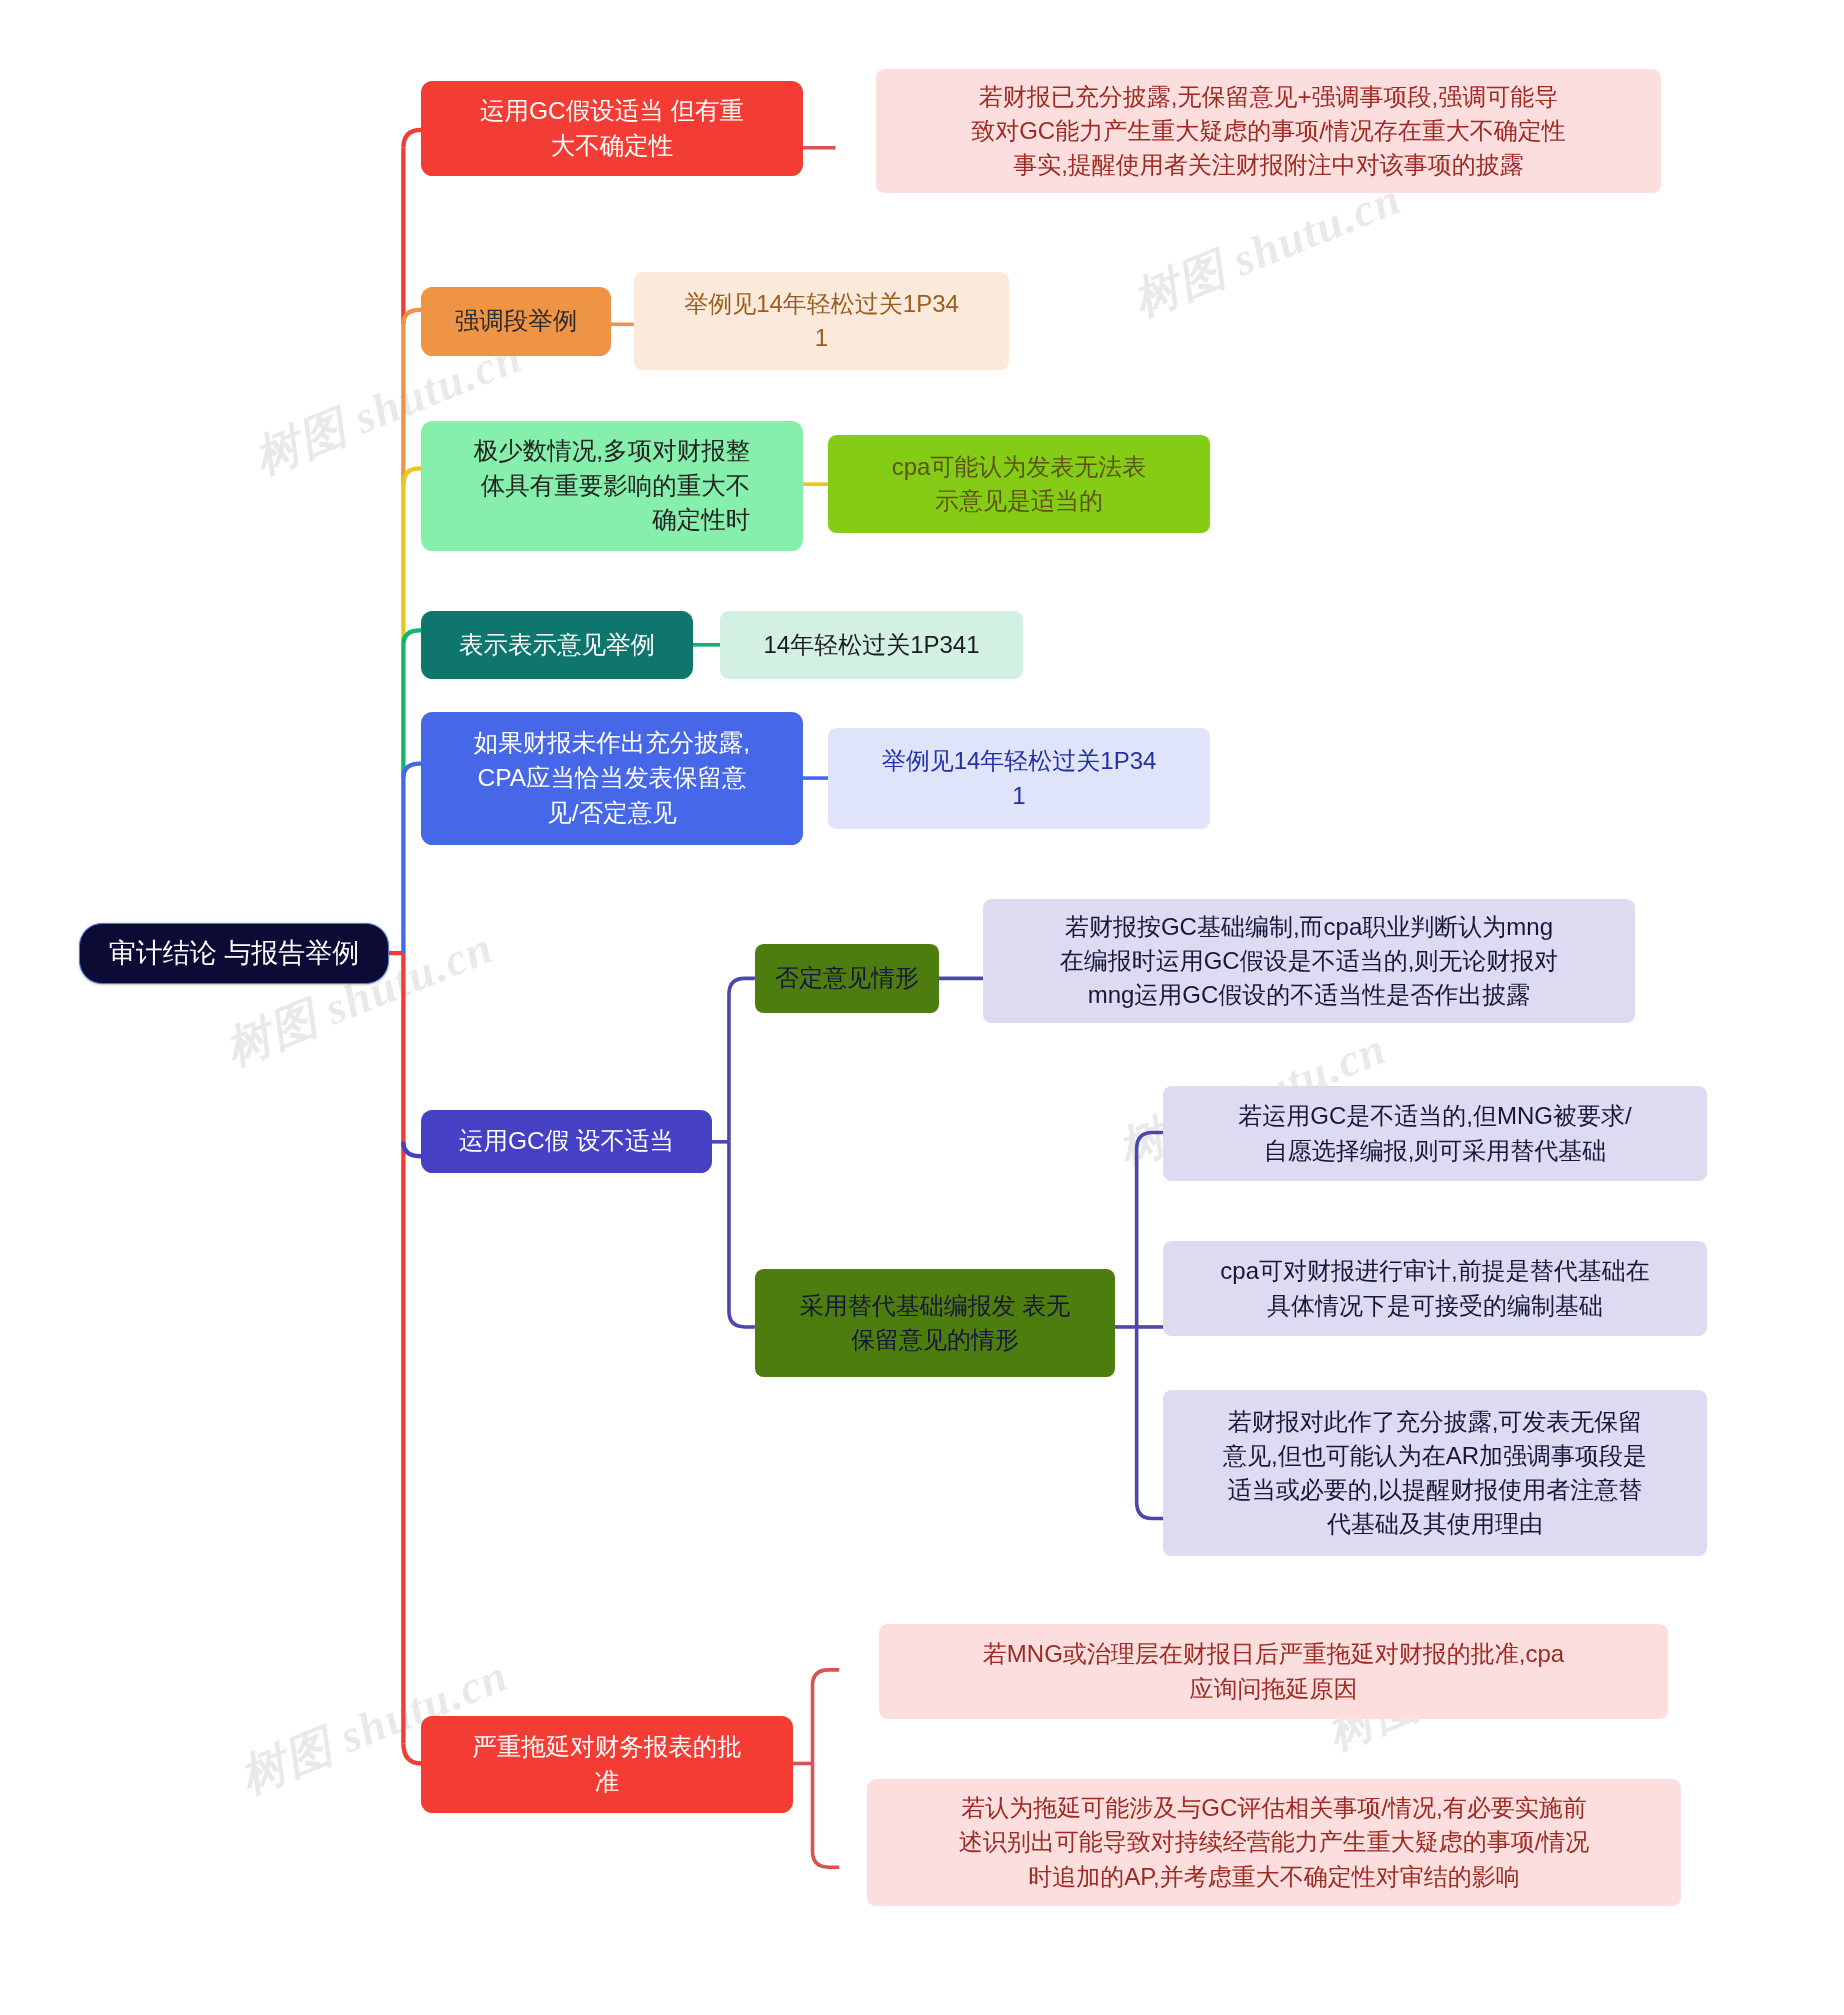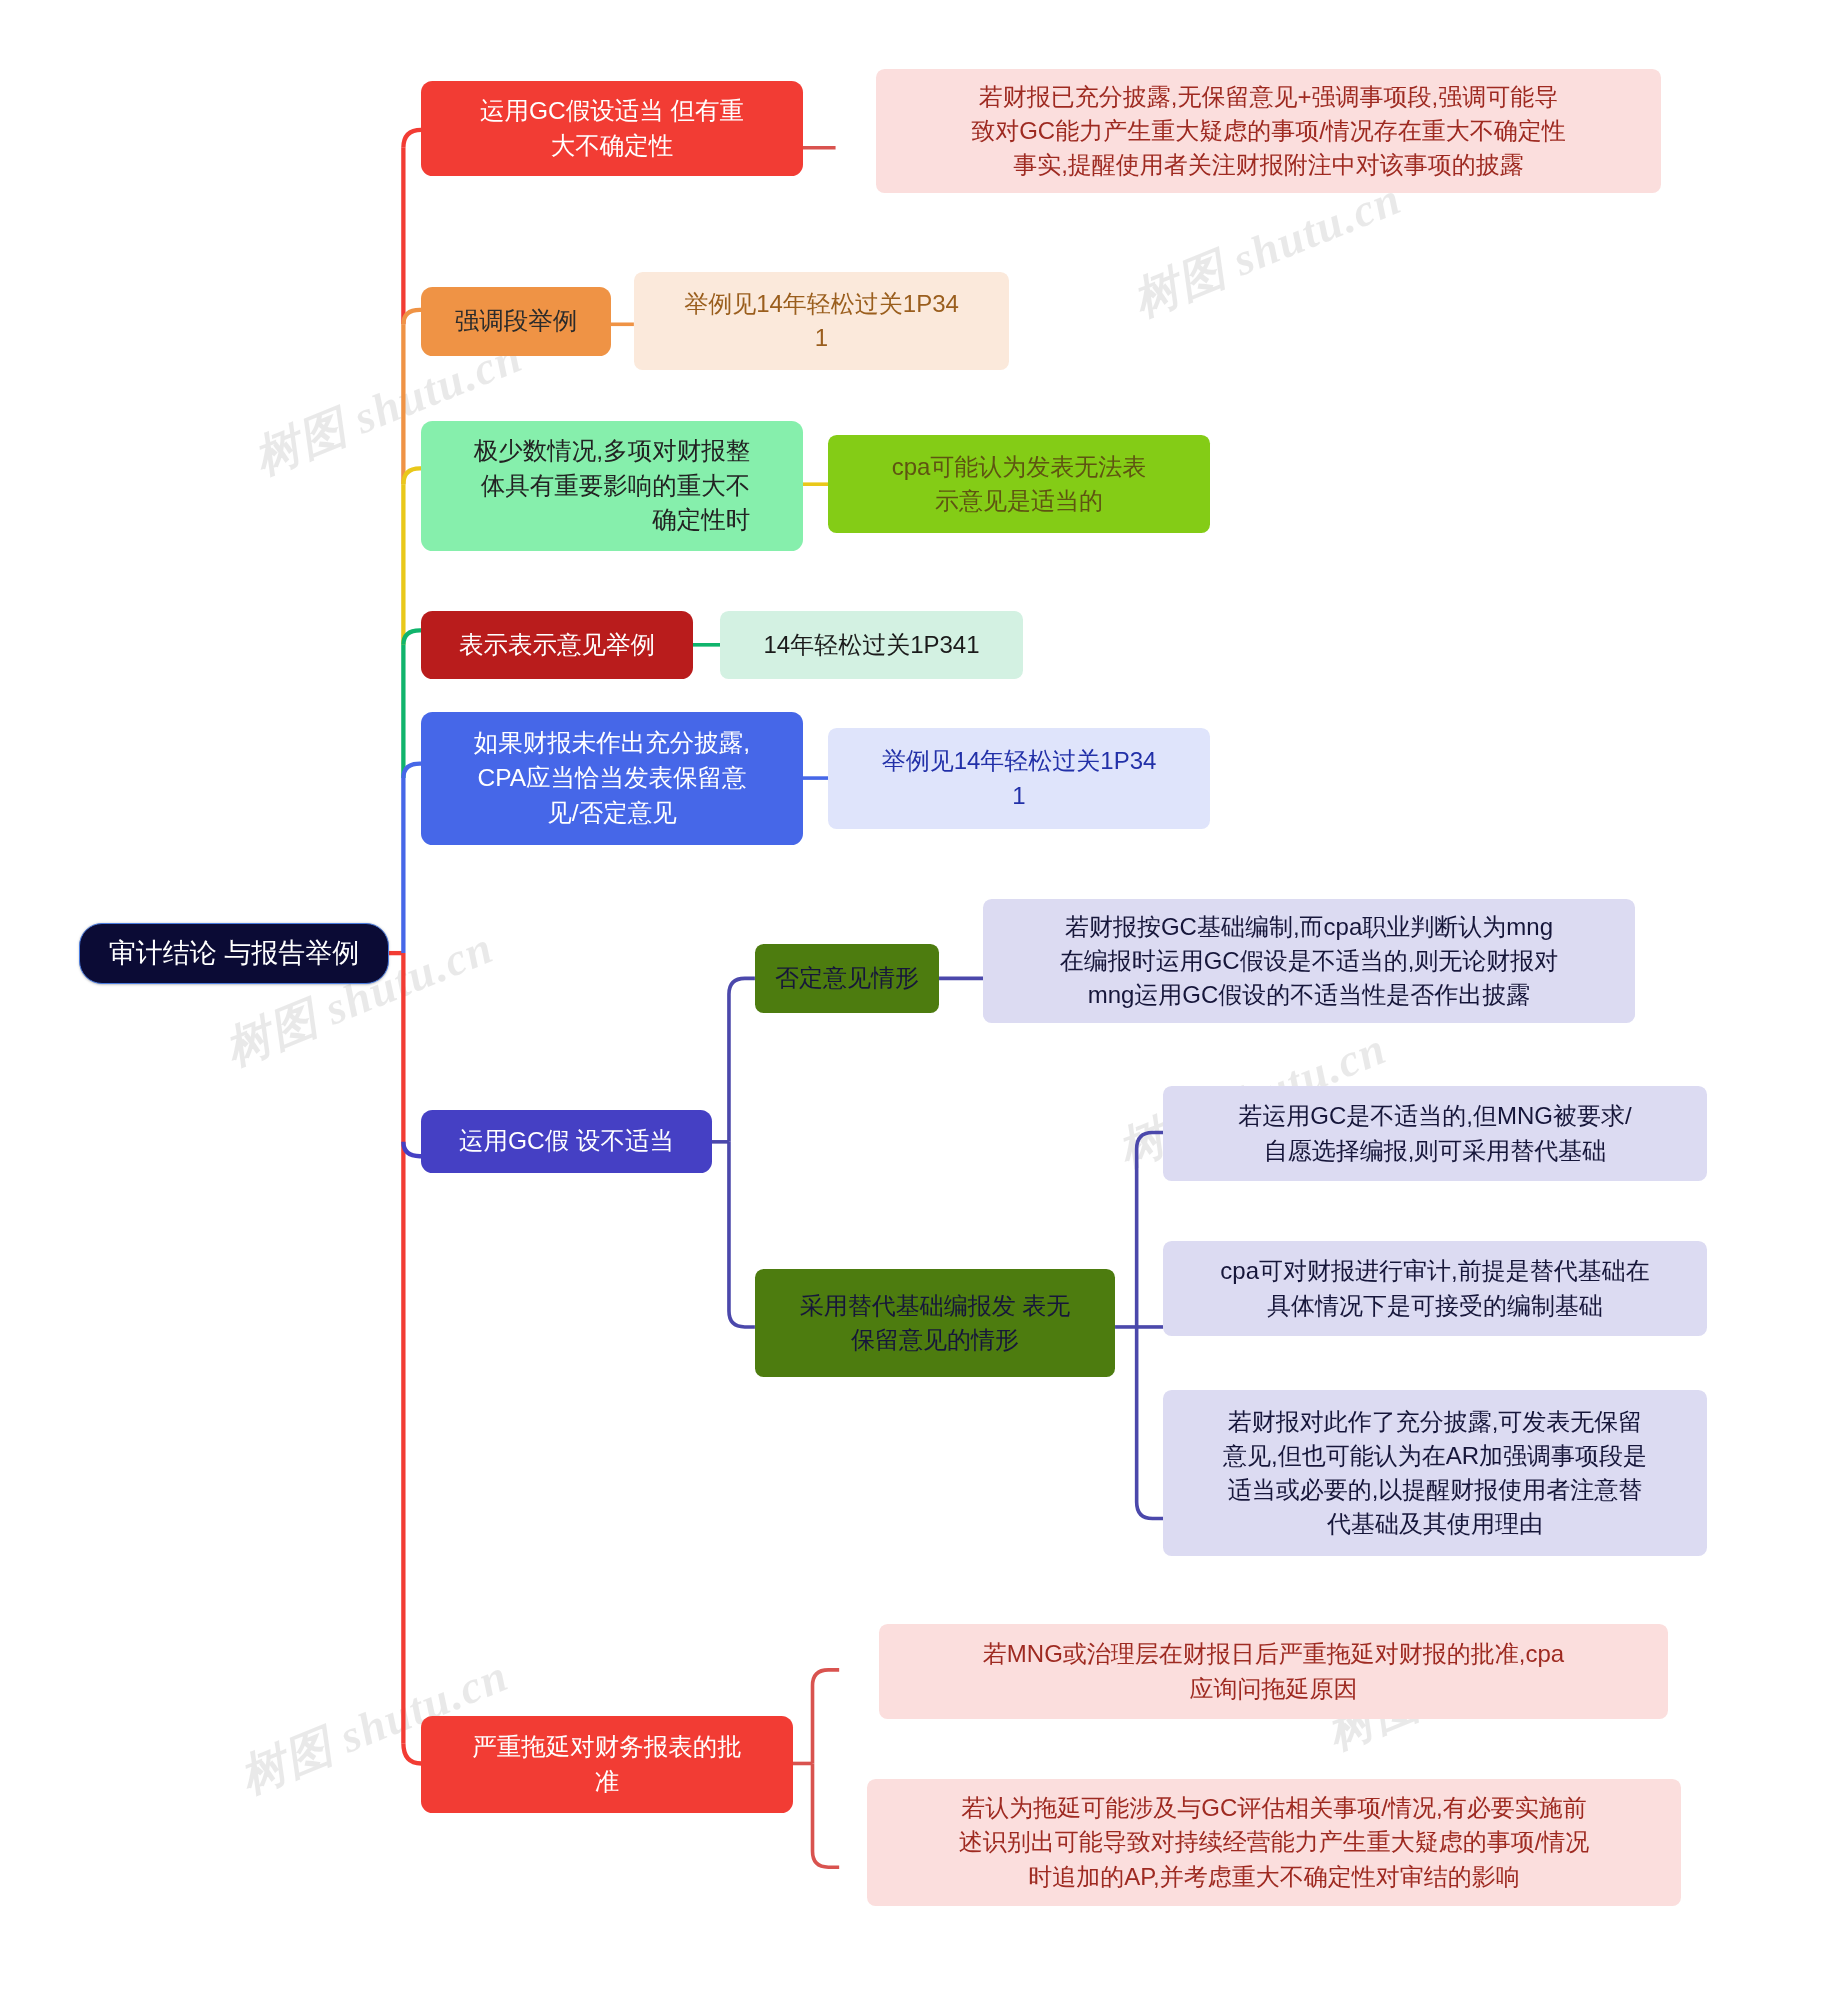--- a/index.html
+++ b/index.html
@@ -56,21 +56,21 @@
     border-radius: 23px;
     font-size: 27px;
     font-weight: 400;
     box-shadow: 0 0.7px 2.2px rgba(0,0,0,0.25);
   }
   
   .lvl1 { color: #ffffff; font-size: 24.5px; border-radius: 11.5px; }
   .lvl1.red    { background: #f23c34; }
   .lvl1.orange { background: #ef9345; color:#2b2b2b; }
   .lvl1.yellow { background: #86efac; color:#222222;text-align:right; }
-  .lvl1.green  { background: #b91c1c; }
+  .lvl1.green  { background: #0f766e; }
   .lvl1.blue   { background: #4667e8; }
   .lvl1.indigo { background: #4540c4; }
   
   .leaf { font-size: 24px; border-radius: 8.6px; }
   .leaf.red    { background: #fbdedd; color: #9e2a21; margin-left: 40px; }
   .leaf.orange { background: #fbe9db; color: #9a5e1d; }
   .leaf.yellow { background: #84cc16; color: #5e5412; }
   .leaf.green  { background: #d3f1e2; color: #1b1b1b; }
   .leaf.blue   { background: #dfe4fb; color: #2230a8; }
   .leaf.lav    { background: #dcdbf2; color: #16163a; }

